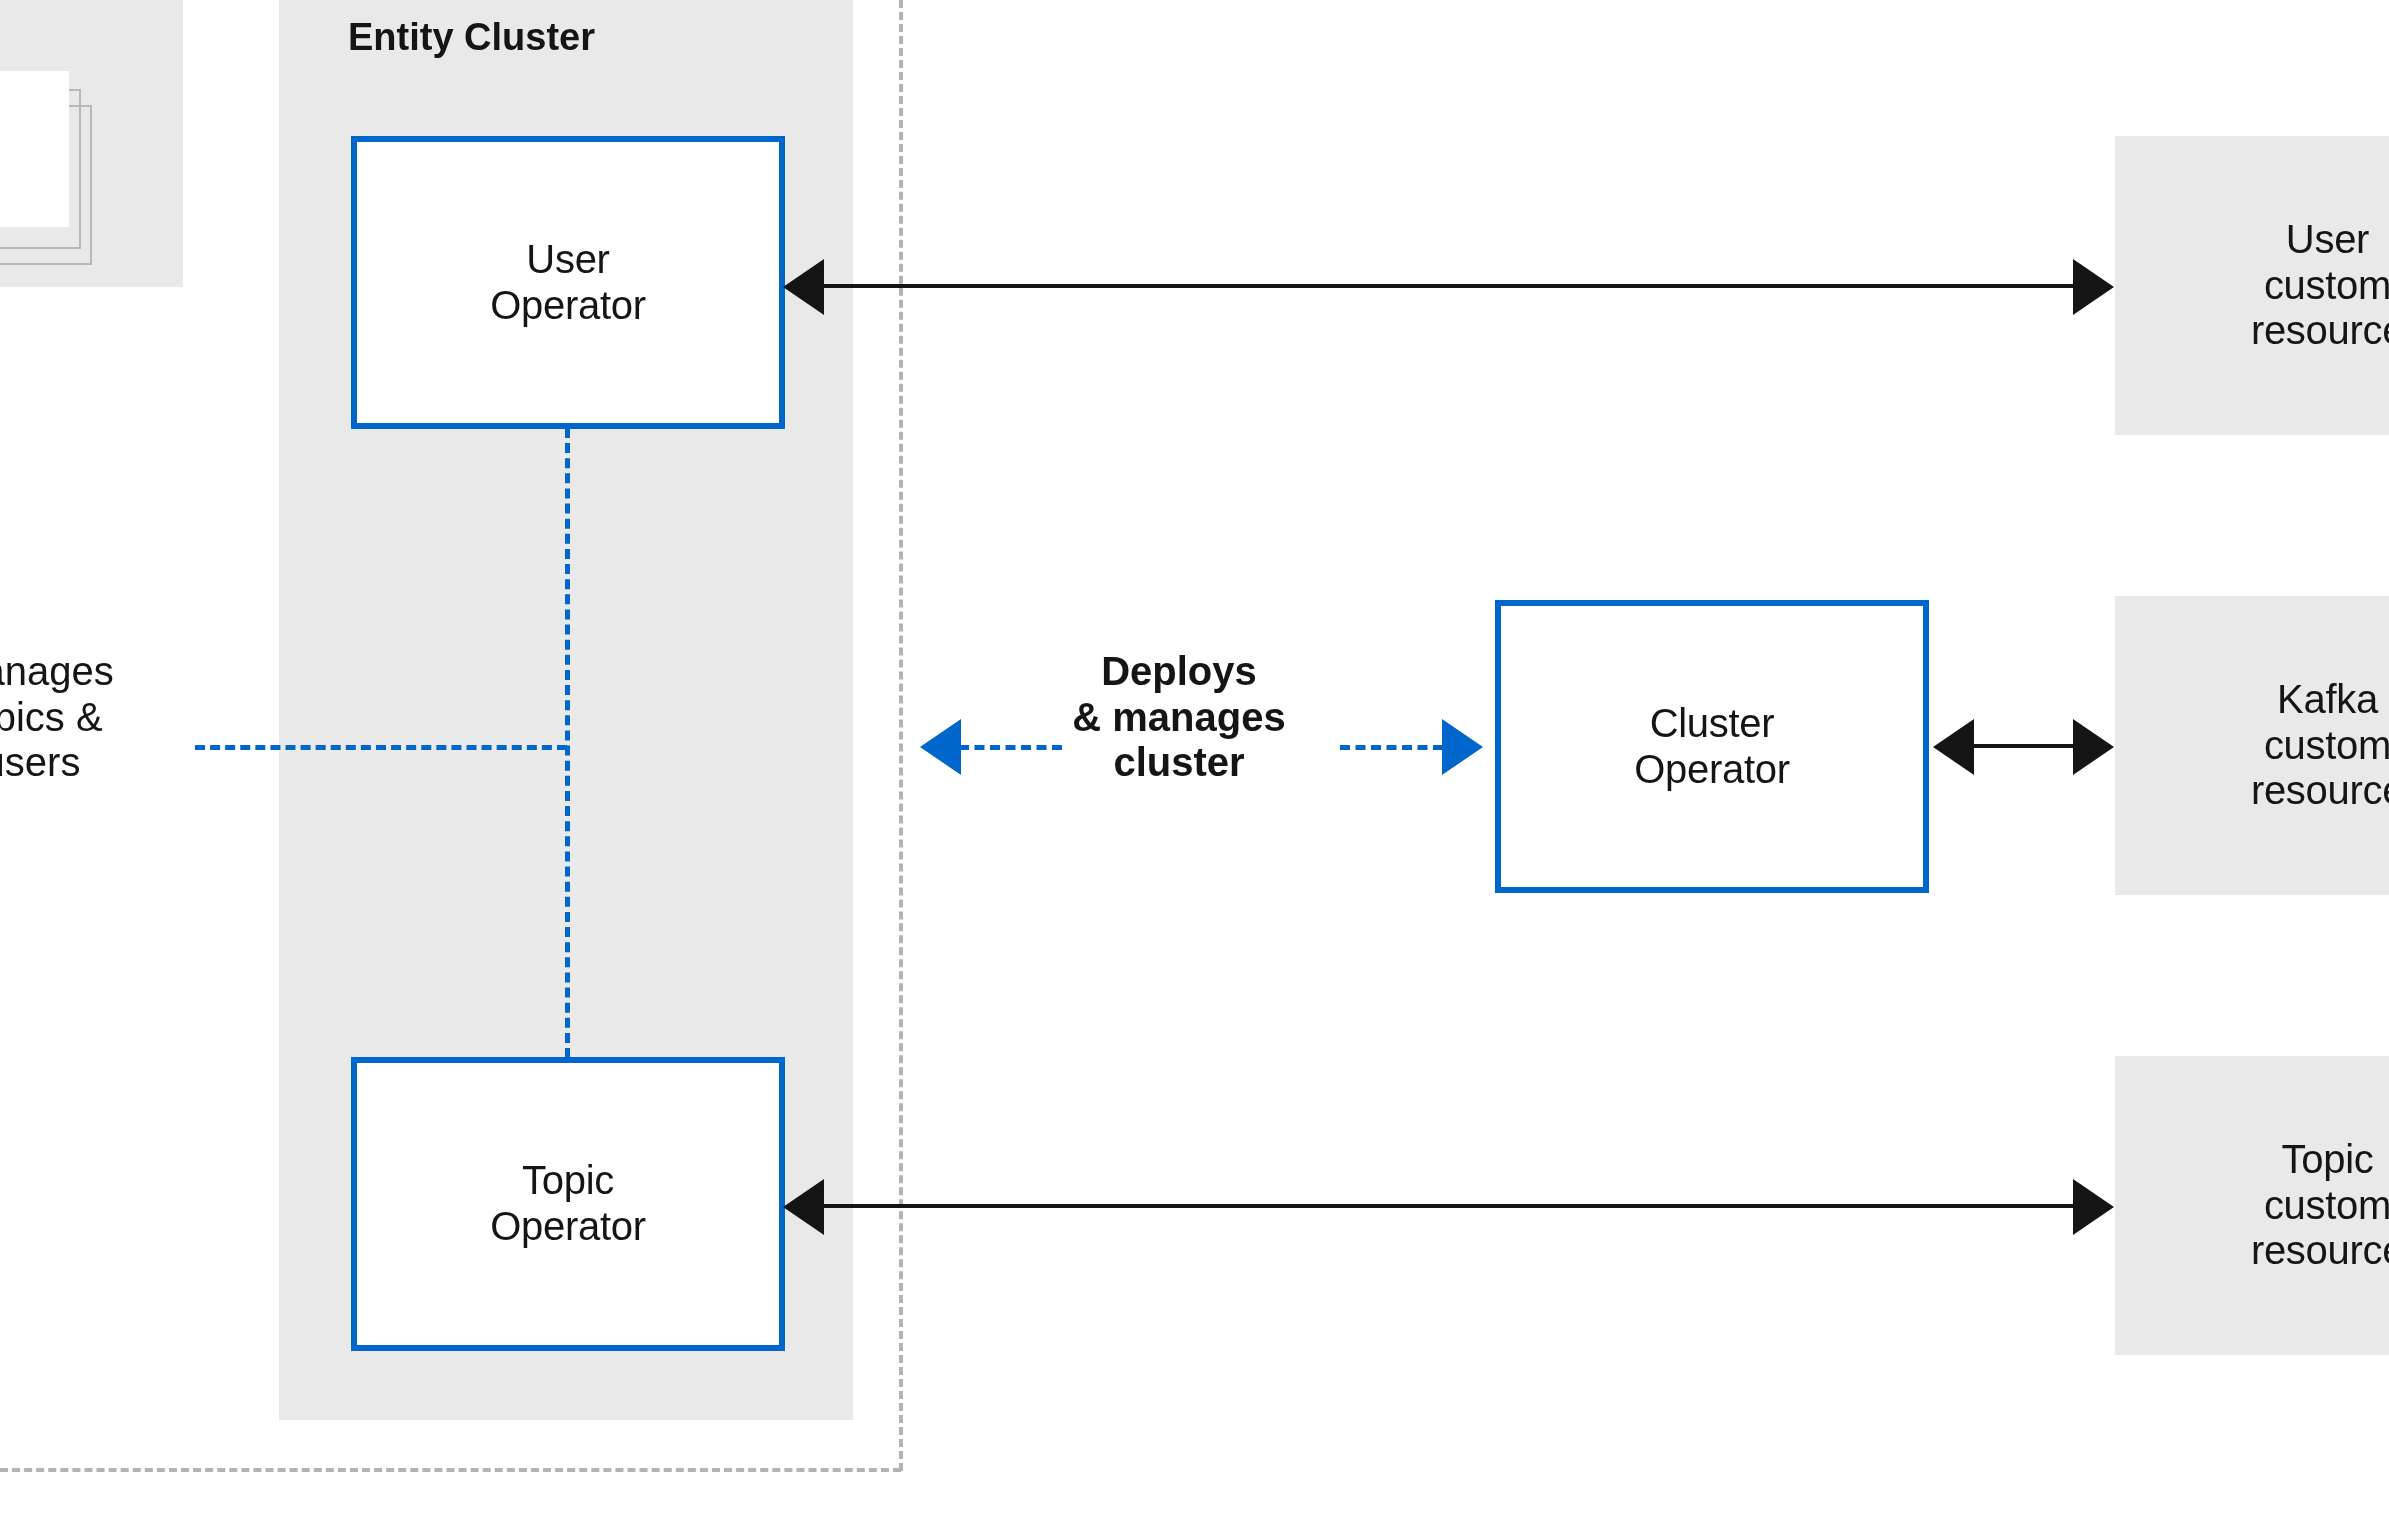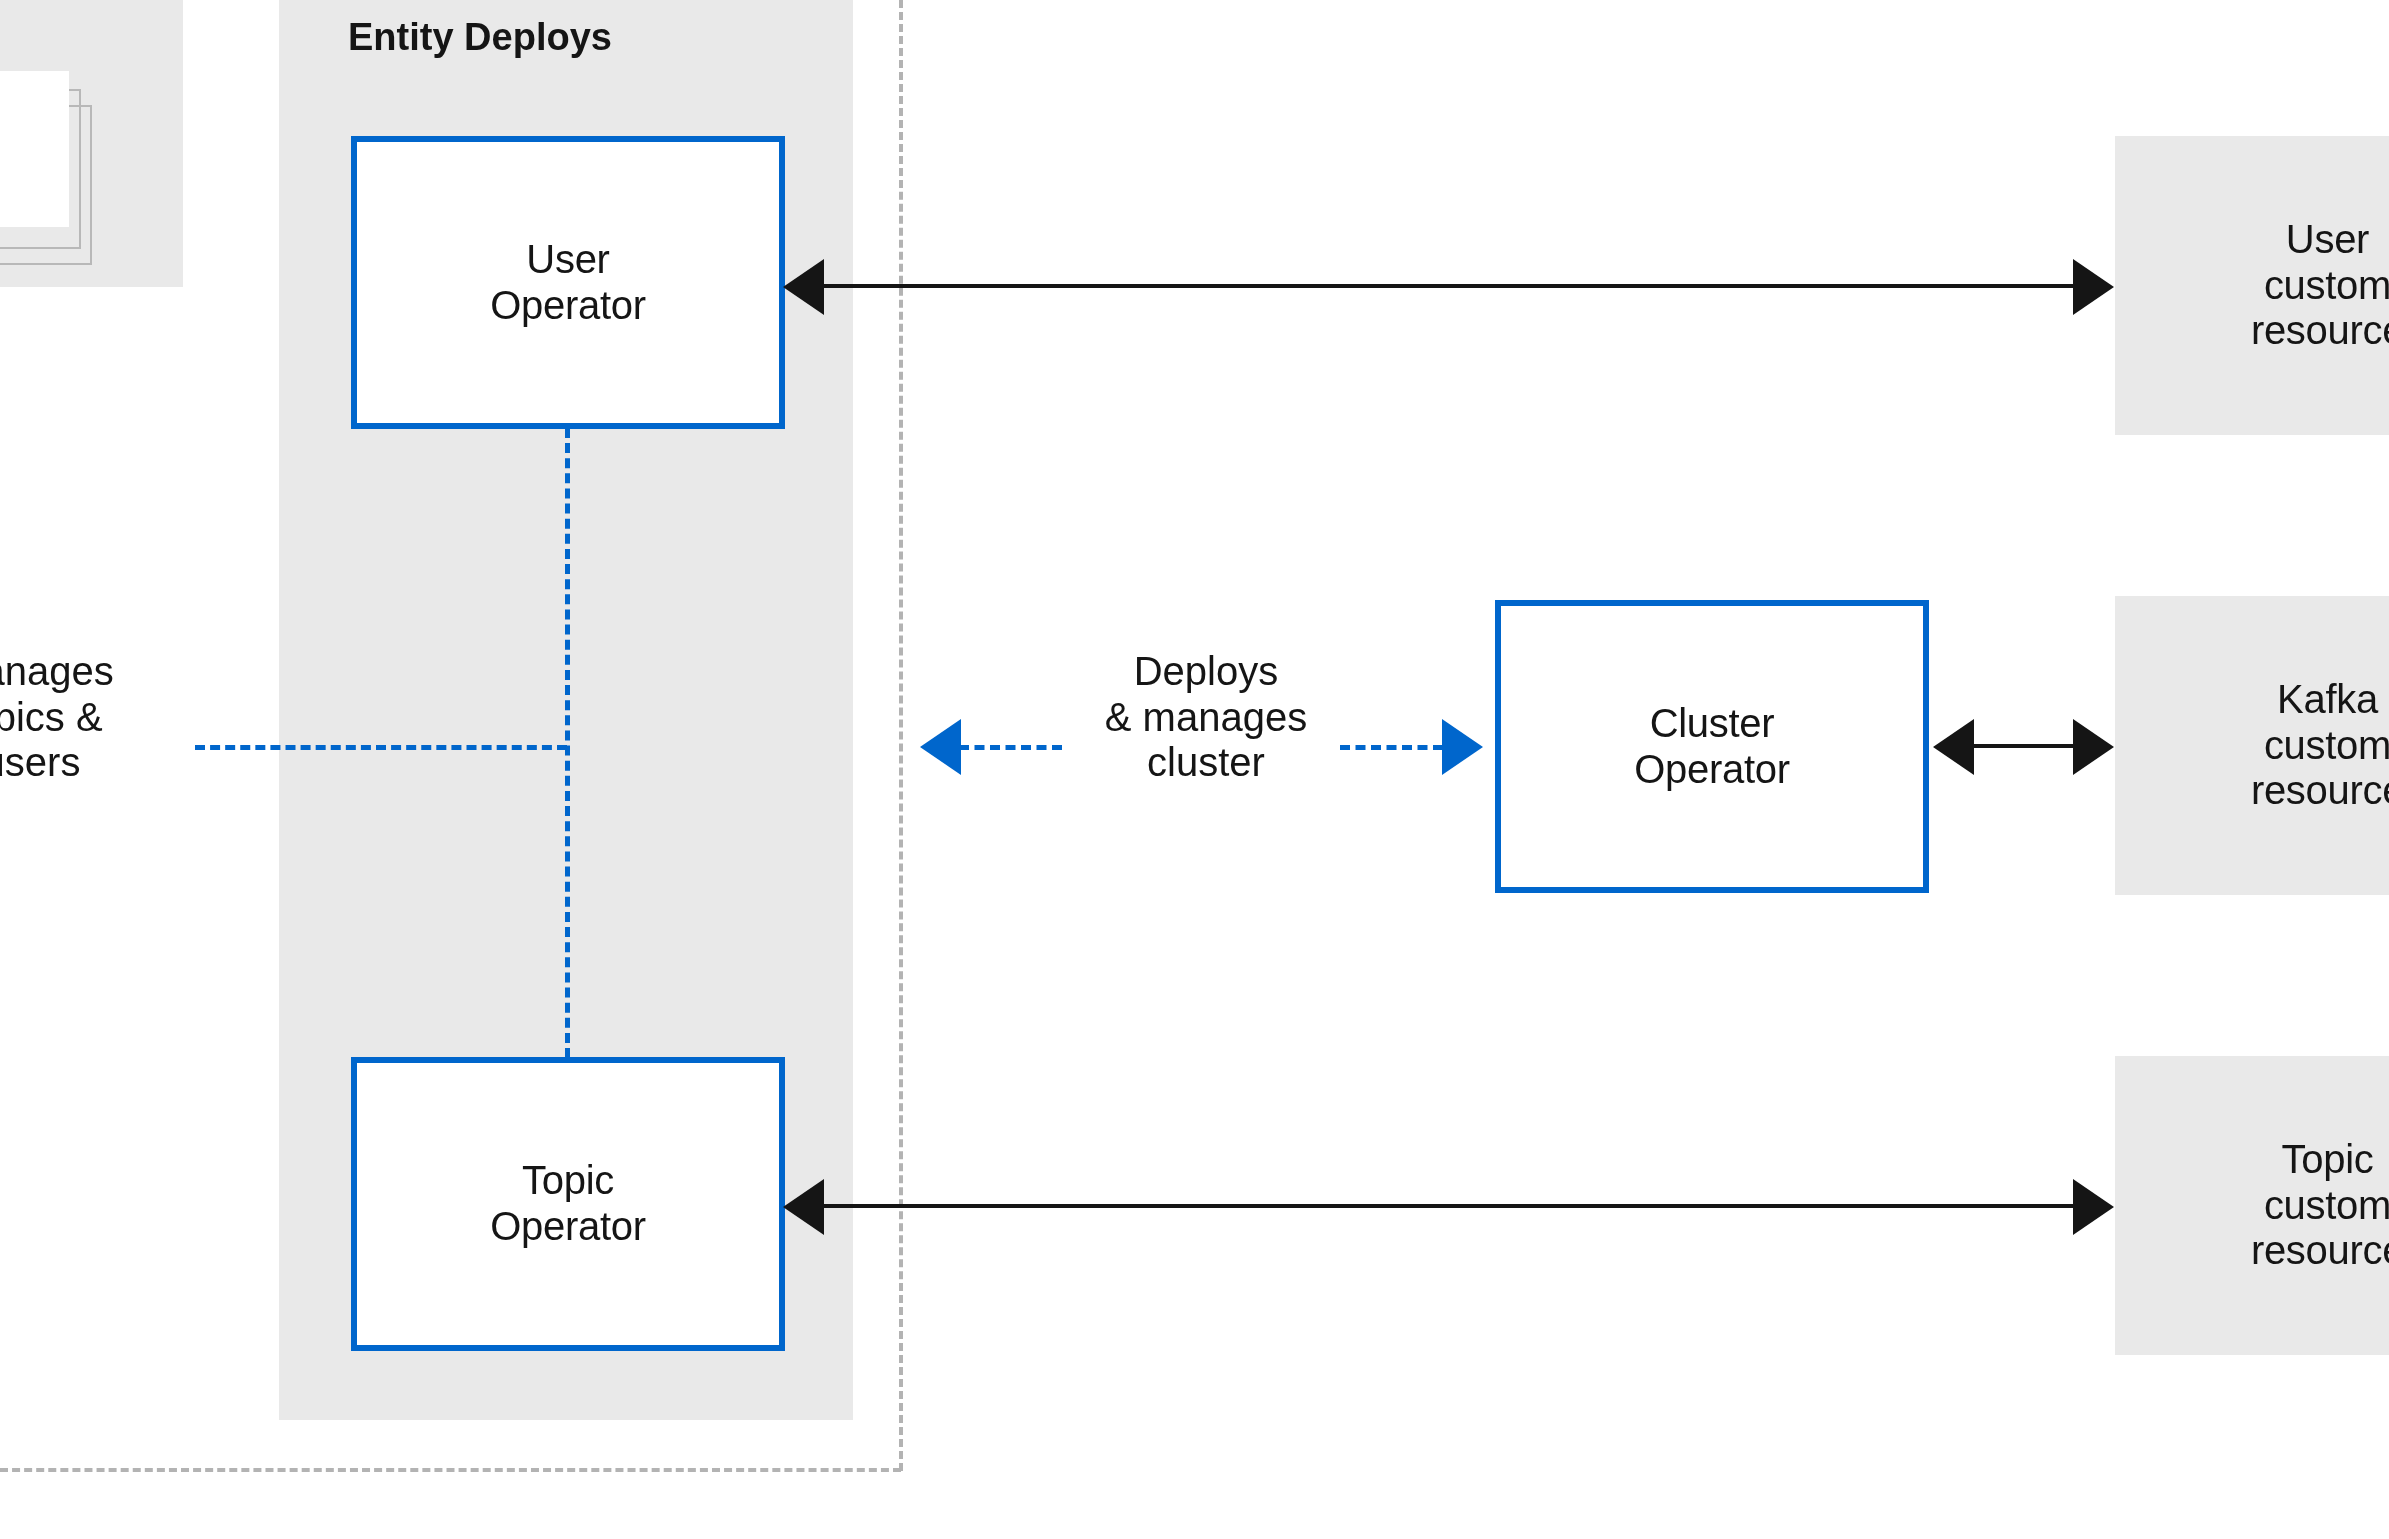--- a/index.html
+++ b/index.html
@@ -145,21 +145,21 @@
 <div id="stage">
 
   <div class="gray-panel" style="left:-115px; top:0px; width:298px; height:287px;"></div>
 
   <div class="stack-outline" style="left:-121px; top:105px; width:213px; height:160px;"></div>
   <div class="stack-outline" style="left:-132px; top:89px; width:213px; height:160px;"></div>
   <div class="stack-front" style="left:-144px; top:71px; width:213px; height:156px;"></div>
 
   <div class="gray-panel" style="left:279px; top:0px; width:574px; height:1420px;"></div>
 
-  <div class="section-title" style="left:348px; top:16px;">Entity Deploys</div>
+  <div class="section-title" style="left:348px; top:16px;">Entity Cluster</div>
 
   <div class="boundary-v" style="left:899px; top:0px; height:1471px;"></div>
   <div class="boundary-h" style="left:0px; top:1468px; width:901px;"></div>
 
   <div class="blue-box" style="left:351px; top:136px; width:434px; height:293px;">
     <span class="box-label">User
 Operator</span>
   </div>
 
   <div class="blue-box" style="left:351px; top:1057px; width:434px; height:294px;">
@@ -206,21 +206,21 @@
   <div class="arrow arrow-left" style="left:783px; top:1179px;"></div>
   <div class="arrow arrow-right" style="left:2073px; top:1179px;"></div>
 
   <div class="black-line" style="left:1962px; top:744px; width:122px;"></div>
   <div class="arrow arrow-left" style="left:1933px; top:719px;"></div>
   <div class="arrow arrow-right" style="left:2073px; top:719px;"></div>
 
   <div class="arrow arrow-left-blue" style="left:920px; top:719px;"></div>
   <div class="blue-dash-h" style="left:959px; top:745px; width:103px;"></div>
 
-  <div class="edge-label" style="left:1068px; top:649px; width:276px;">Deploys
+  <div class="edge-label" style="left:1041px; top:649px; width:276px;font-weight:bold;">Deploys
 &amp; manages
 cluster</div>
 
   <div class="blue-dash-h" style="left:1340px; top:745px; width:103px;"></div>
   <div class="arrow arrow-right-blue" style="left:1442px; top:719px;"></div>
 
 </div>
 
 
 </body></html>

